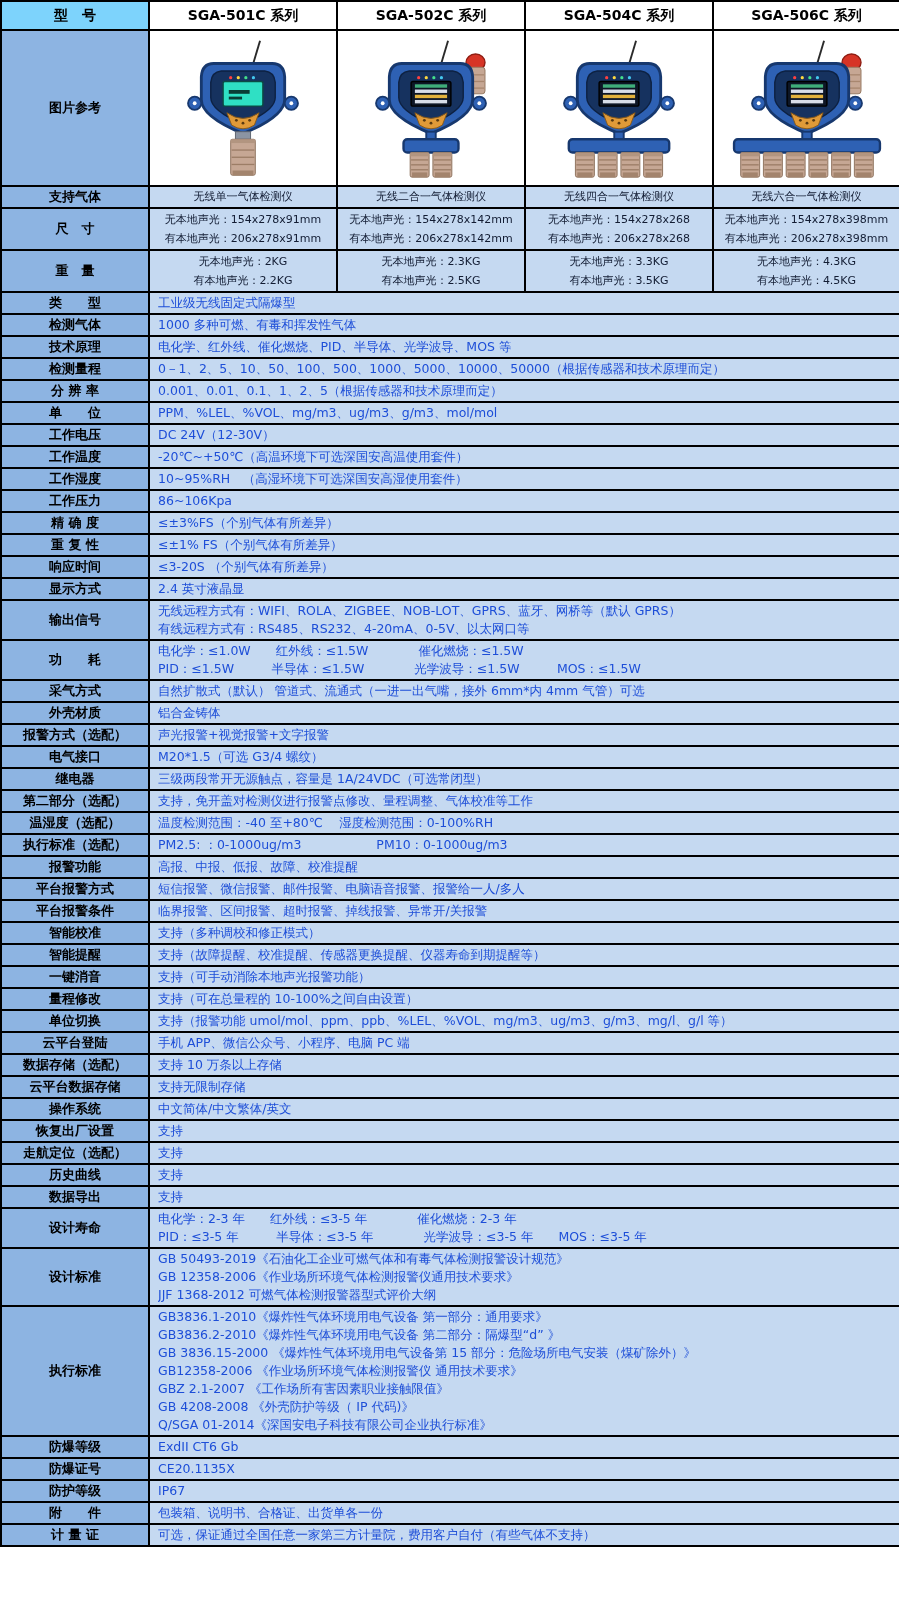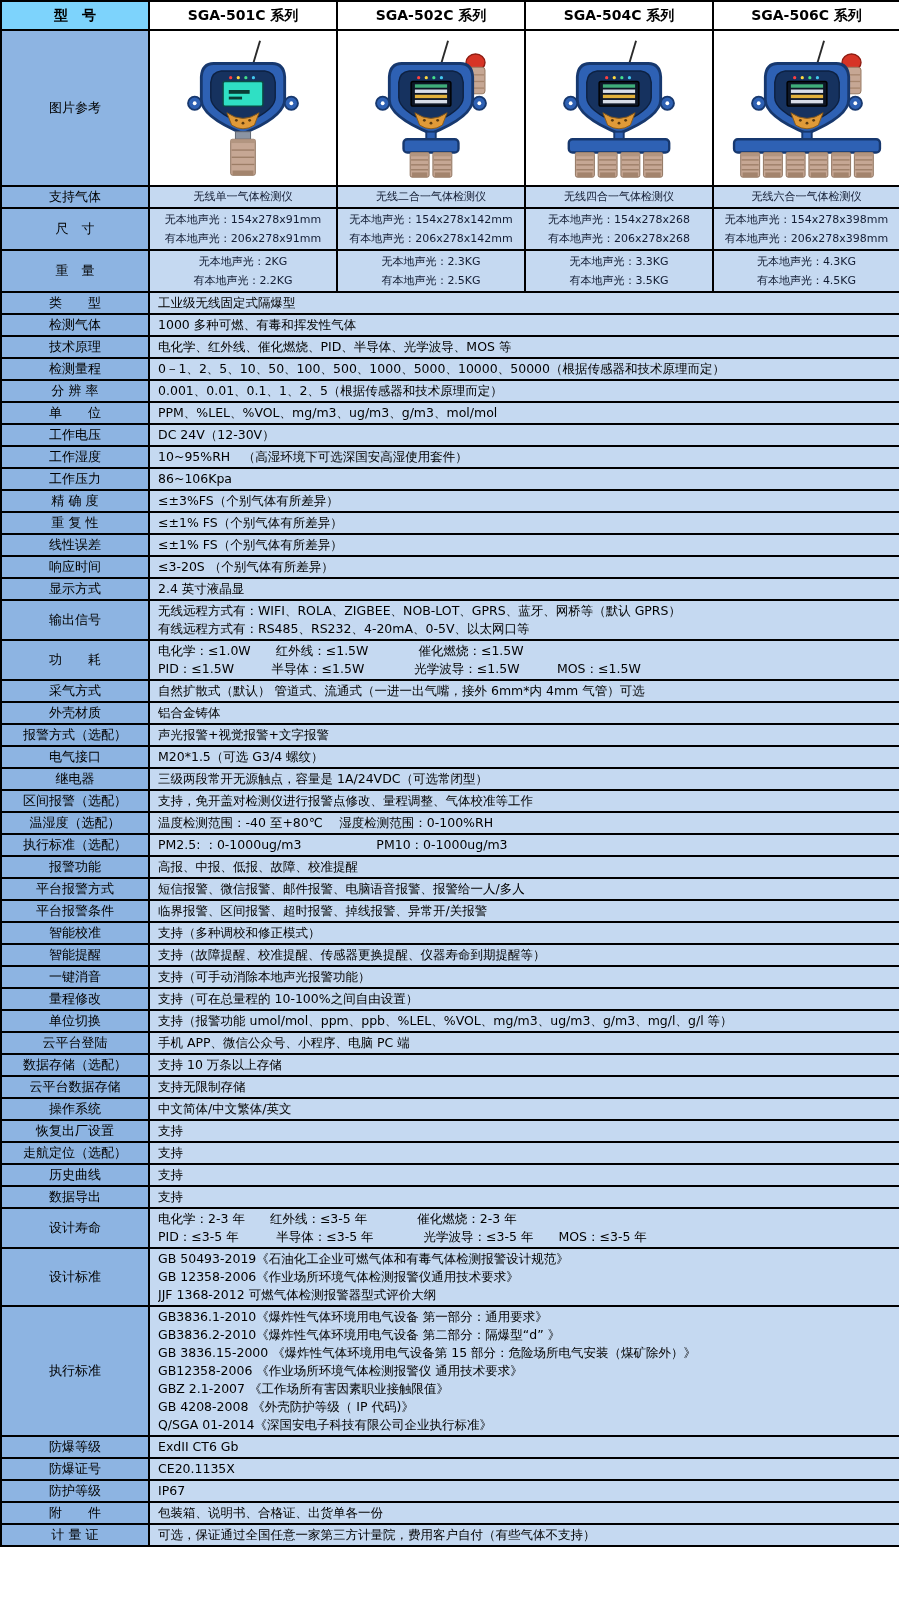--- a/index.html
+++ b/index.html
@@ -1,20 +1,20 @@
 <!DOCTYPE html>
 <html><head>
 <meta charset="utf-8">
 <style>
   html,body{margin:0;padding:0;background:#fff;}
   body{width:899px;font-family:"DejaVu Sans","Liberation Sans",sans-serif;}
   table.spec{border-collapse:collapse;table-layout:fixed;width:899px;}
   table.spec th, table.spec td{border:2px solid #000;vertical-align:middle;overflow:hidden;}
-  th.lbl{background:#8DB4E2;color:#000;font-weight:normal;font-size:13px;text-align:center;padding:1px 3px;line-height:18px;white-space:nowrap;}
-  td.val{background:#C5D9F1;color:#000000;font-size:12.5px;text-align:left;padding:1px 8px;line-height:18px;}
+  th.lbl{background:#8DB4E2;color:#000;font-weight:bold;font-size:13px;text-align:center;padding:1px 3px;line-height:18px;white-space:nowrap;}
+  td.val{background:#C5D9F1;color:#1d4ed8;font-size:12.5px;text-align:left;padding:1px 8px;line-height:18px;}
   td.val .ln{line-height:18px;white-space:nowrap;overflow:hidden;}
   td.cen{background:#C5D9F1;color:#121c33;font-size:11px;text-align:center;padding:1px 6px;line-height:18px;}
   td.cen .ln{line-height:19px;white-space:nowrap;}
   td.model{background:#fff;color:#000;font-weight:bold;font-size:14px;text-align:center;padding:3px 2px;line-height:21px;white-space:nowrap;}
   th.hd{background:#7dd3fc;color:#000;font-weight:bold;font-size:14px;text-align:center;line-height:21px;padding:3px 2px;}
   td.img{background:#fff;text-align:center;height:152px;padding:1px;}
   .dev{width:184px;height:150px;margin:0 auto;}
   .dev svg{display:block;margin:0 auto;}
 </style>
 </head>
@@ -325,45 +325,45 @@
           <div class="ln">PPM、%LEL、%VOL、mg/m3、ug/m3、g/m3、mol/mol</div>
         </td>
       </tr>
       <tr>
         <th class="lbl">工作电压</th>
         <td class="val" colspan="4">
           <div class="ln">DC 24V（12-30V）</div>
         </td>
       </tr>
       <tr>
+        <th class="lbl">工作温度</th>
+        <td class="val" colspan="4">
+          <div class="ln">-20℃~+50℃（高温环境下可选深国安高温使用套件）</div>
+        </td>
+      </tr>
+      <tr>
         <th class="lbl">工作湿度</th>
         <td class="val" colspan="4">
           <div class="ln">10~95%RH　（高湿环境下可选深国安高湿使用套件）</div>
         </td>
       </tr>
       <tr>
         <th class="lbl">工作压力</th>
         <td class="val" colspan="4">
           <div class="ln">86~106Kpa</div>
         </td>
       </tr>
       <tr>
         <th class="lbl">精 确 度</th>
         <td class="val" colspan="4">
           <div class="ln">≤±3%FS（个别气体有所差异）</div>
         </td>
       </tr>
       <tr>
         <th class="lbl">重 复 性</th>
-        <td class="val" colspan="4">
-          <div class="ln">≤±1% FS（个别气体有所差异）</div>
-        </td>
-      </tr>
-      <tr>
-        <th class="lbl">线性误差</th>
         <td class="val" colspan="4">
           <div class="ln">≤±1% FS（个别气体有所差异）</div>
         </td>
       </tr>
       <tr>
         <th class="lbl">响应时间</th>
         <td class="val" colspan="4">
           <div class="ln">≤3-20S （个别气体有所差异）</div>
         </td>
       </tr>
@@ -411,21 +411,21 @@
           <div class="ln">M20*1.5（可选 G3/4 螺纹）</div>
         </td>
       </tr>
       <tr>
         <th class="lbl">继电器</th>
         <td class="val" colspan="4">
           <div class="ln">三级两段常开无源触点，容量是 1A/24VDC（可选常闭型）</div>
         </td>
       </tr>
       <tr>
-        <th class="lbl">区间报警（选配）</th>
+        <th class="lbl">第二部分（选配）</th>
         <td class="val" colspan="4">
           <div class="ln">支持，免开盖对检测仪进行报警点修改、量程调整、气体校准等工作</div>
         </td>
       </tr>
       <tr>
         <th class="lbl">温湿度（选配）</th>
         <td class="val" colspan="4">
           <div class="ln">温度检测范围：-40 至+80℃　 湿度检测范围：0-100%RH</div>
         </td>
       </tr>

